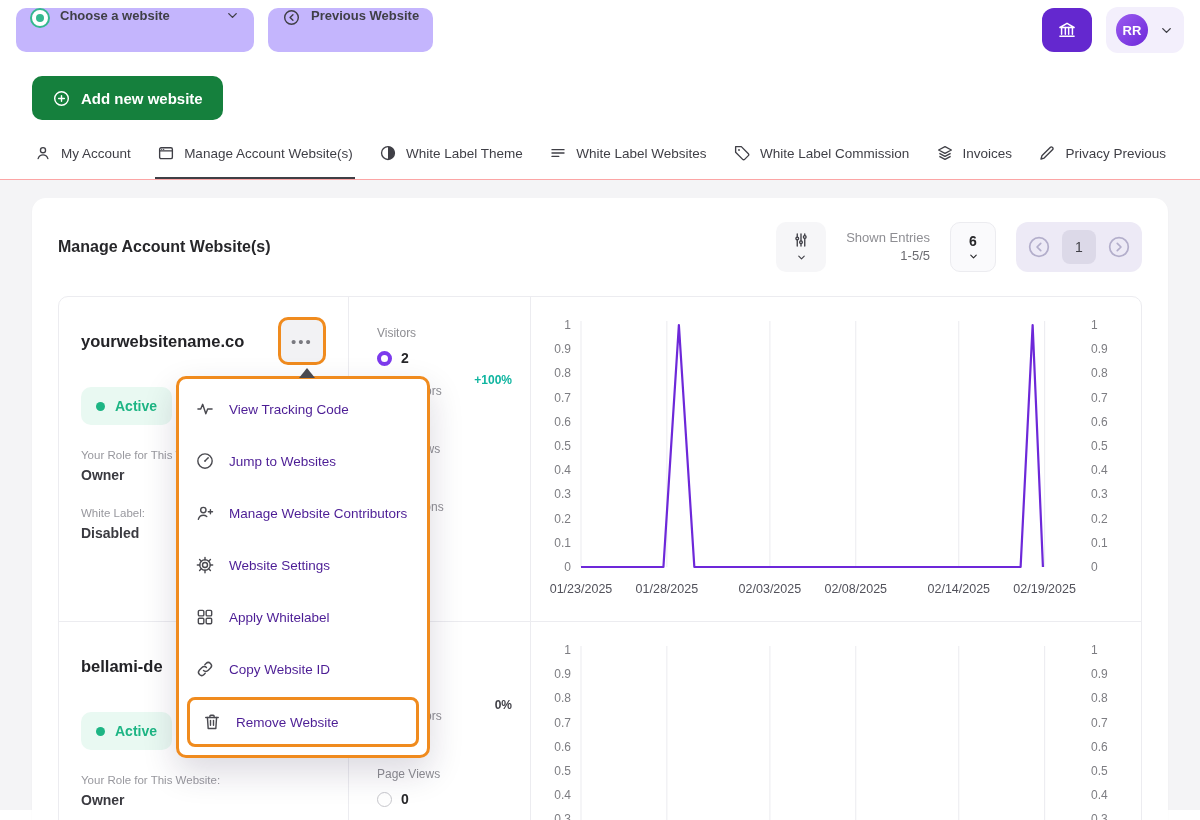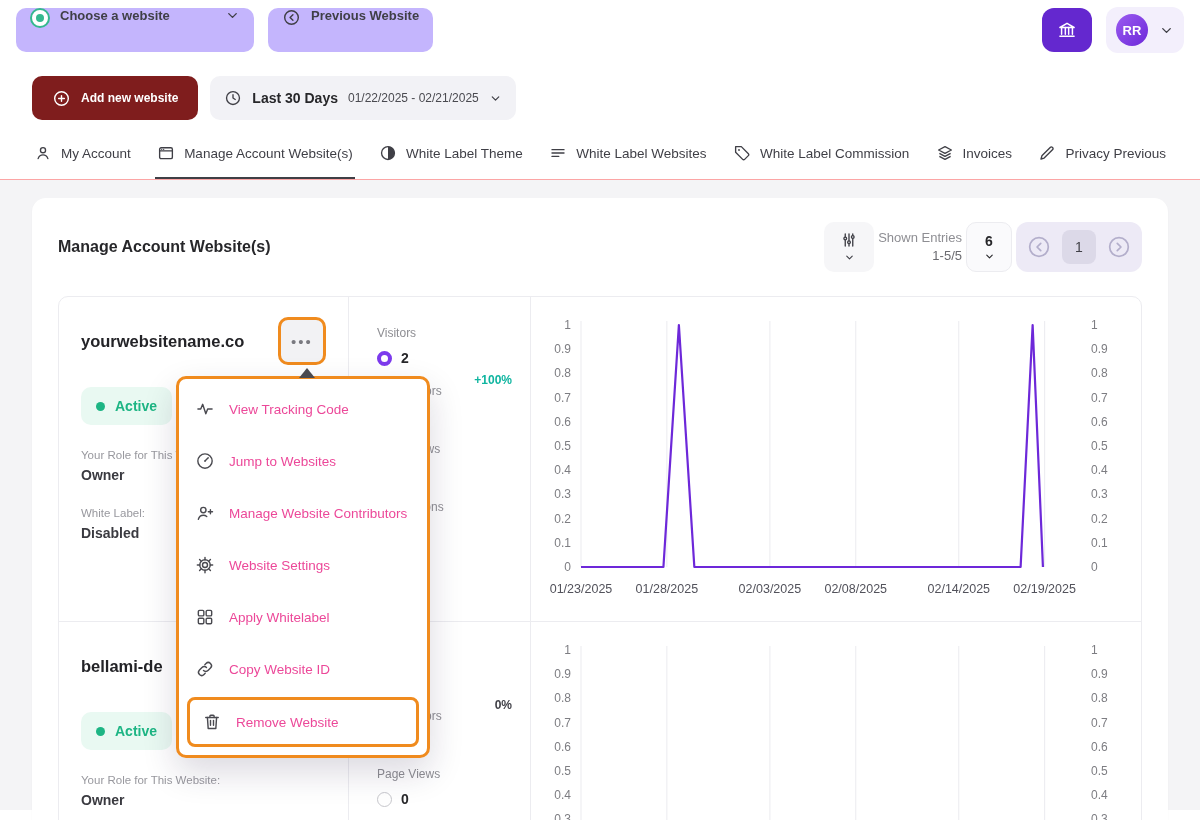--- a/index.html
+++ b/index.html
@@ -17,37 +17,37 @@
   .logo-ring::after{content:"";width:8px;height:8px;border-radius:50%;background:#35b88f;}
   .topbar-right{margin-left:auto;display:flex;align-items:center;gap:14px;}
   .purple-btn{width:50px;height:44px;background:#6428cf;border-radius:12px;display:flex;align-items:center;justify-content:center;color:#fff;}
   .avatar-pill{display:flex;align-items:center;gap:11px;background:#f3effc;border-radius:12px;height:46px;padding:0 10px;color:#3f3f46;}
   .avatar{width:32px;height:32px;border-radius:50%;background:linear-gradient(135deg,#9b5cf0,#6d28d9);color:#fff;font-size:13px;font-weight:bold;display:flex;align-items:center;justify-content:center;}
 
   
   .page-head{display:flex;justify-content:space-between;align-items:center;padding:16px 32px 6px;}
   .page-title{font-size:30px;font-weight:bold;color:#232327;border-bottom:2px dotted #cfcfd4;padding-bottom:10px;display:inline-block;}
   .head-actions{display:flex;align-items:center;gap:12px;}
-  .add-btn{display:flex;align-items:center;gap:10px;background:#7f1d1d;color:#fff;font-size:12px;font-weight:bold;height:44px;padding:0 20px;border-radius:10px;}
+  .add-btn{display:flex;align-items:center;gap:10px;background:#15803d;color:#fff;font-size:15px;font-weight:bold;height:44px;padding:0 20px;border-radius:10px;}
   .date-pill{display:flex;align-items:center;gap:10px;background:#f2f2f6;height:44px;padding:0 14px;border-radius:10px;}
   .date-pill .drl{font-size:14px;font-weight:bold;color:#27272a;}
   .date-pill .drv{font-size:12px;color:#4a4a50;}
 
   
   .tabs{display:flex;justify-content:space-between;align-items:flex-end;padding:8px 32px 0;border-bottom:1px solid #fca5a5;}
   .tab{display:flex;align-items:center;gap:9px;font-size:13.5px;color:#3f3f46;padding:10px 2px 15px;border-bottom:2px solid transparent;white-space:nowrap;}
   .tab.active{border-bottom-color:#3f3f46;}
   .tab svg{color:#3f3f46;}
 
   
   .content{background:#f4f4f6;height:630px;padding:18px 32px 0;}
   .card{background:#fff;border-radius:14px;height:980px;box-shadow:0 1px 2px rgba(0,0,0,.04);}
   .card-head{display:flex;justify-content:space-between;align-items:center;padding:24px 26px;}
   .card-title{font-size:16px;font-weight:bold;color:#27272a;}
-  .card-controls{display:flex;align-items:center;gap:4px;}
+  .card-controls{display:flex;align-items:center;gap:20px;}
   .filter-btn{width:50px;height:50px;background:#f6f6f8;border-radius:10px;display:flex;flex-direction:column;align-items:center;justify-content:center;gap:3px;color:#3f3f46;}
   .entries{display:flex;flex-direction:column;align-items:flex-end;font-size:13px;color:#8e8e93;line-height:1.4;}
   .entries .val{color:#6b6b70;}
   .pagesize-btn{width:46px;height:50px;background:#fafafc;border:1px solid #ececf0;border-radius:10px;display:flex;flex-direction:column;align-items:center;justify-content:center;gap:2px;font-size:14px;font-weight:bold;color:#27272a;}
   .pager{display:flex;align-items:center;gap:10px;background:#edeaf6;border-radius:12px;height:50px;padding:0 10px;}
   .pager .nav{color:#b3aecb;display:flex;align-items:center;justify-content:center;}
   .pager .page{width:34px;height:34px;background:#dcd9e8;border-radius:8px;display:flex;align-items:center;justify-content:center;font-size:14px;color:#3f3f46;}
 
   
   .site-list{margin:0 26px 26px;border:1px solid #ececf0;border-radius:10px;position:relative;}
@@ -76,21 +76,21 @@
   .radio.sel{border:4.5px solid #7c3aed;}
 
   .col-chart{padding:12px 0 0;}
   .chartsvg{width:612px;height:292px;}
   .chartsvg text.ylab{font-size:12px;fill:#7d7d82;}
   .chartsvg text.xlab{font-size:12.5px;fill:#52525b;}
 
   
   .ctx-menu{position:absolute;left:117px;top:79px;width:254px;background:#fff;border:3px solid #f08b1e;border-radius:10px;box-shadow:0 14px 34px rgba(30,20,60,.16);padding:4px 0;z-index:20;}
   .menu-notch{position:absolute;top:-11px;left:120px;width:0;height:0;border-left:8px solid transparent;border-right:8px solid transparent;border-bottom:10px solid #4a4a50;}
-  .menu-item{display:flex;align-items:center;gap:14px;width:100%;height:52px;padding:0 16px;font-size:13.5px;color:#ec4899;text-align:left;}
+  .menu-item{display:flex;align-items:center;gap:14px;width:100%;height:52px;padding:0 16px;font-size:13.5px;color:#4c1d95;text-align:left;}
   .menu-item svg{color:#4a4a50;}
   .menu-item-hl{margin:2px 8px 4px;border:3px solid #f08b1e;border-radius:8px;}
   .menu-item-hl .menu-item{height:44px;padding:0 12px;}
 </style>
 </head>
 <body>
 
 <header class="topbar">
   <button class="pill select">
     <span class="logo-ring"></span>
@@ -124,31 +124,20 @@
 </header>
 
 <section class="page-head">
   <div class="head-actions">
     <button class="add-btn">
       <svg viewBox="0 0 24 24" width="19" height="19" fill="none" stroke="currentColor" stroke-width="1.8" stroke-linecap="round" stroke-linejoin="round">
           <circle cx="12" cy="12" r="8.6"></circle>
           <path d="M12 8.4v7.2M8.4 12h7.2"></path>
         </svg>
       <span>Add new website</span>
-    </button>
-    <button class="date-pill">
-      <svg viewBox="0 0 24 24" width="18" height="18" fill="none" stroke="#3f3f46" stroke-width="1.8" stroke-linecap="round" stroke-linejoin="round">
-          <circle cx="12" cy="12" r="8.6"></circle>
-          <path d="M12 7.5V12l3 2"></path>
-        </svg>
-      <span class="drl">Last 30 Days</span>
-      <span class="drv">01/22/2025 - 02/21/2025</span>
-      <svg viewBox="0 0 24 24" width="13" height="13" fill="none" stroke="#3f3f46" stroke-width="2.2" stroke-linecap="round" stroke-linejoin="round">
-          <path d="M6 9l6 6 6-6"></path>
-        </svg>
     </button>
   </div>
 </section>
 
 <nav class="tabs">
   <button class="tab">
     <svg viewBox="0 0 24 24" width="18" height="18" fill="none" stroke="currentColor" stroke-width="1.8" stroke-linecap="round" stroke-linejoin="round">
         <circle cx="12" cy="8.2" r="3.4"></circle>
         <path d="M5.5 19.5c1.2-3.4 3.6-5 6.5-5s5.3 1.6 6.5 5"></path>
       </svg>

